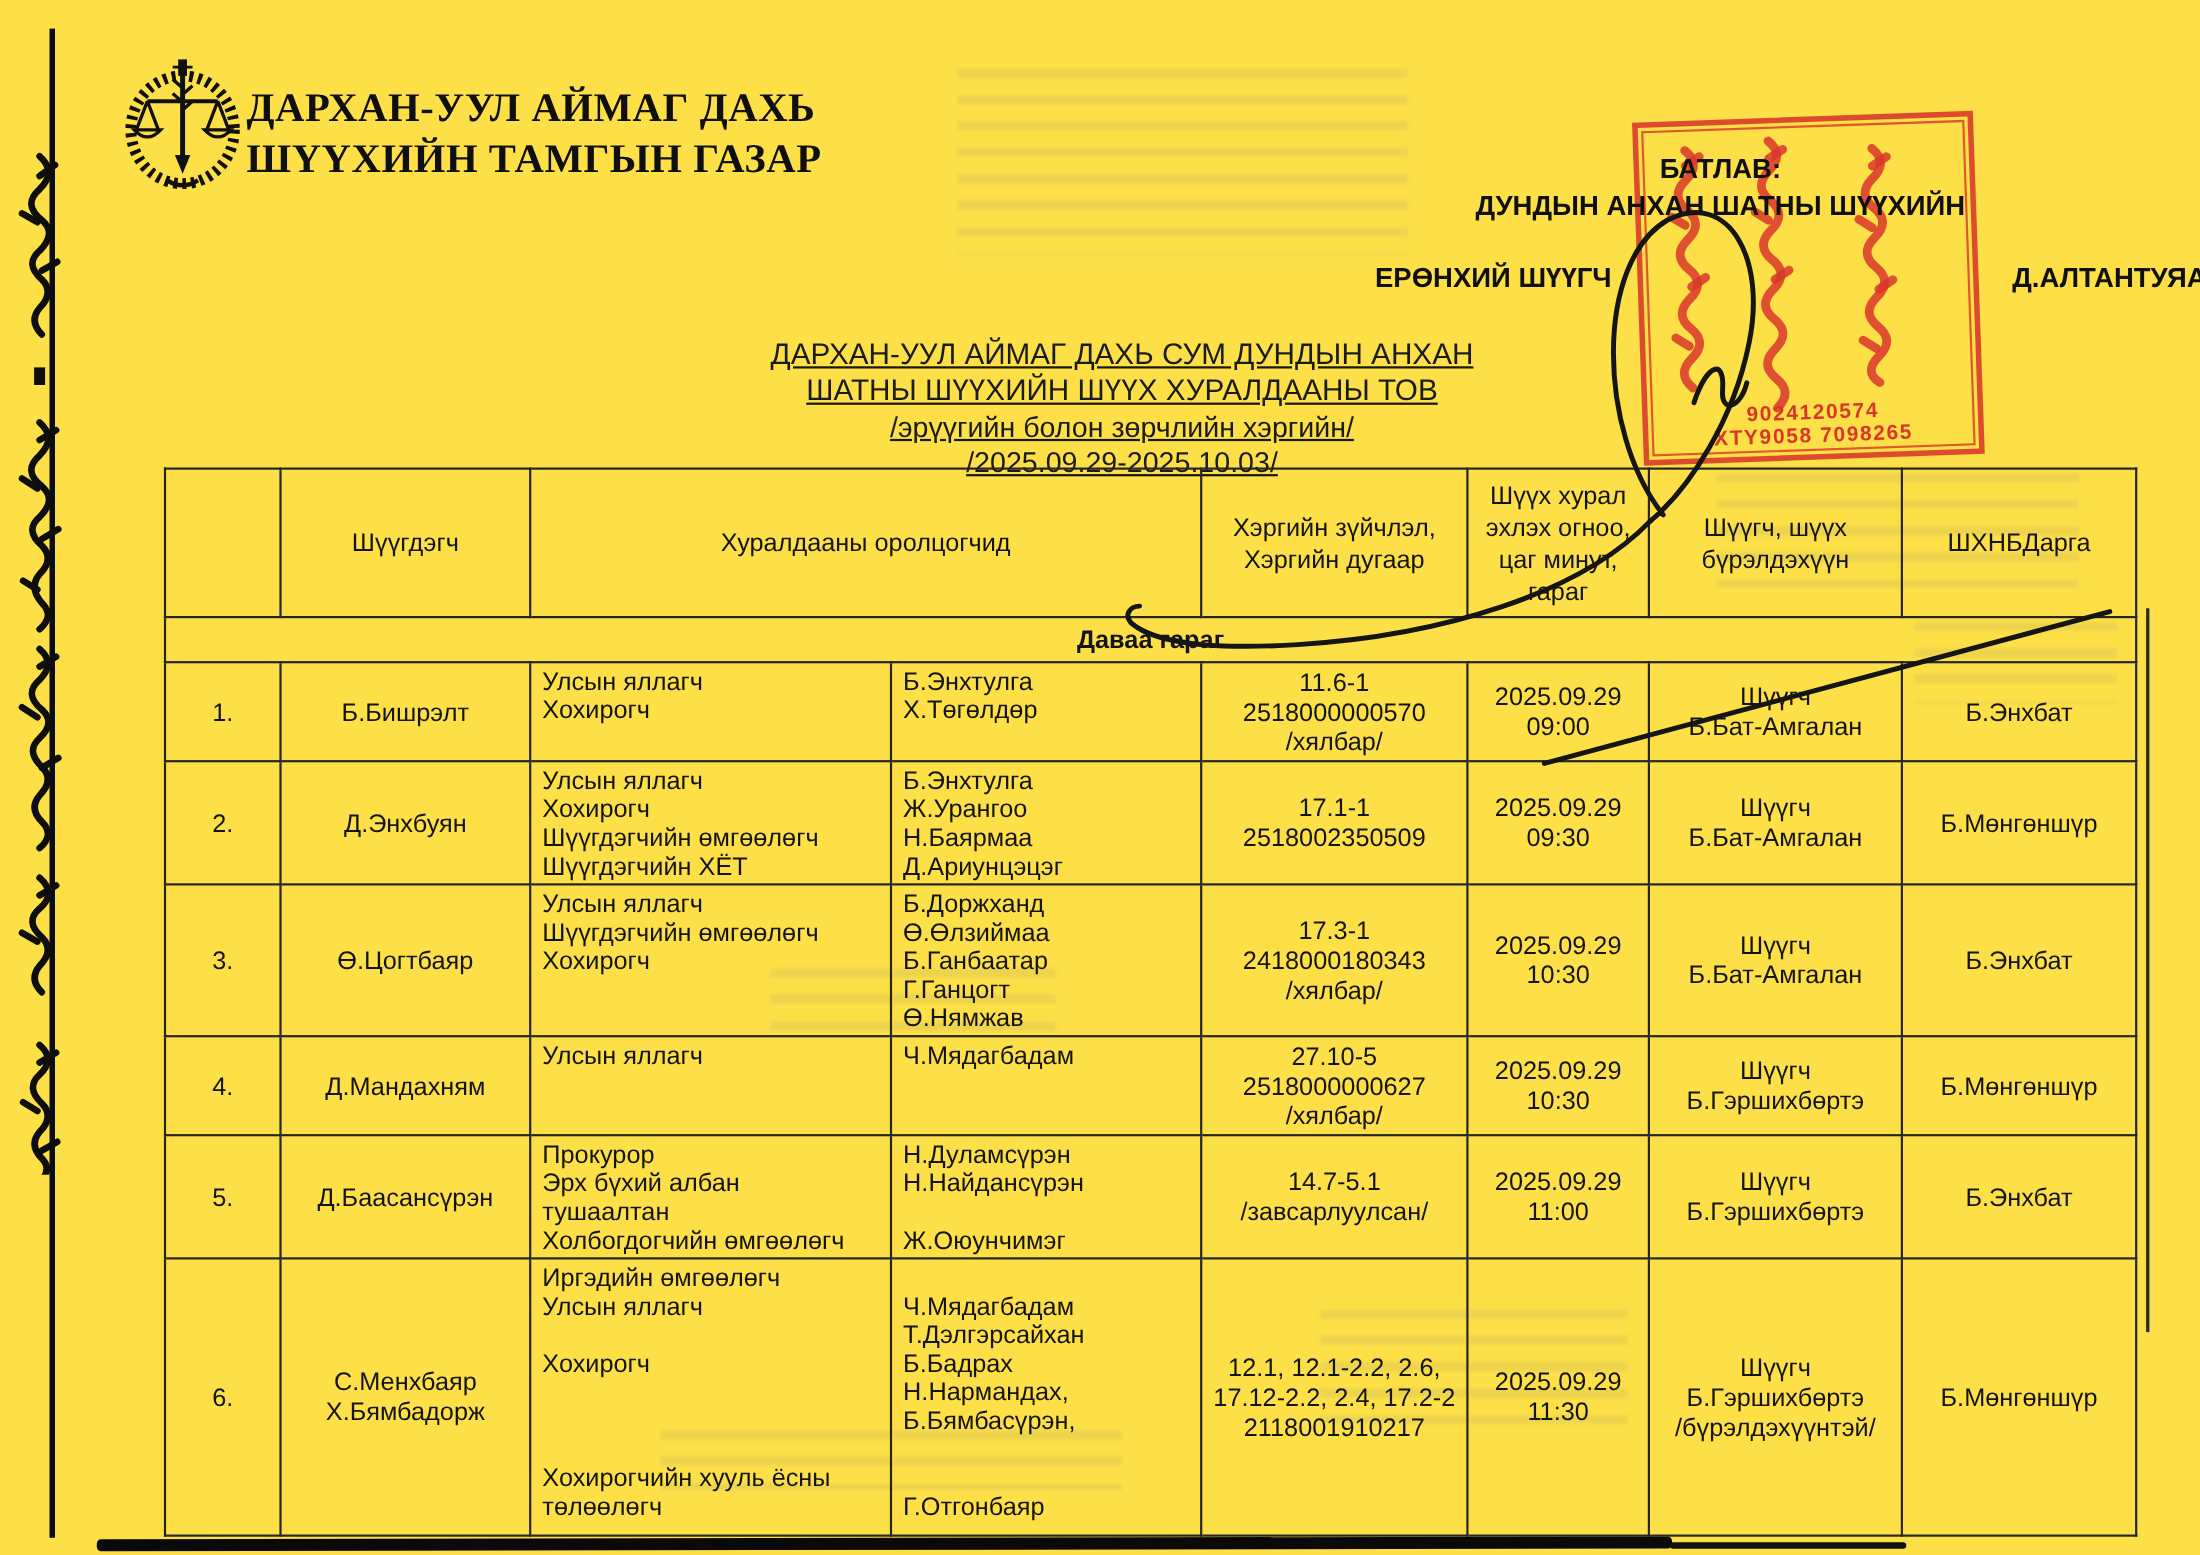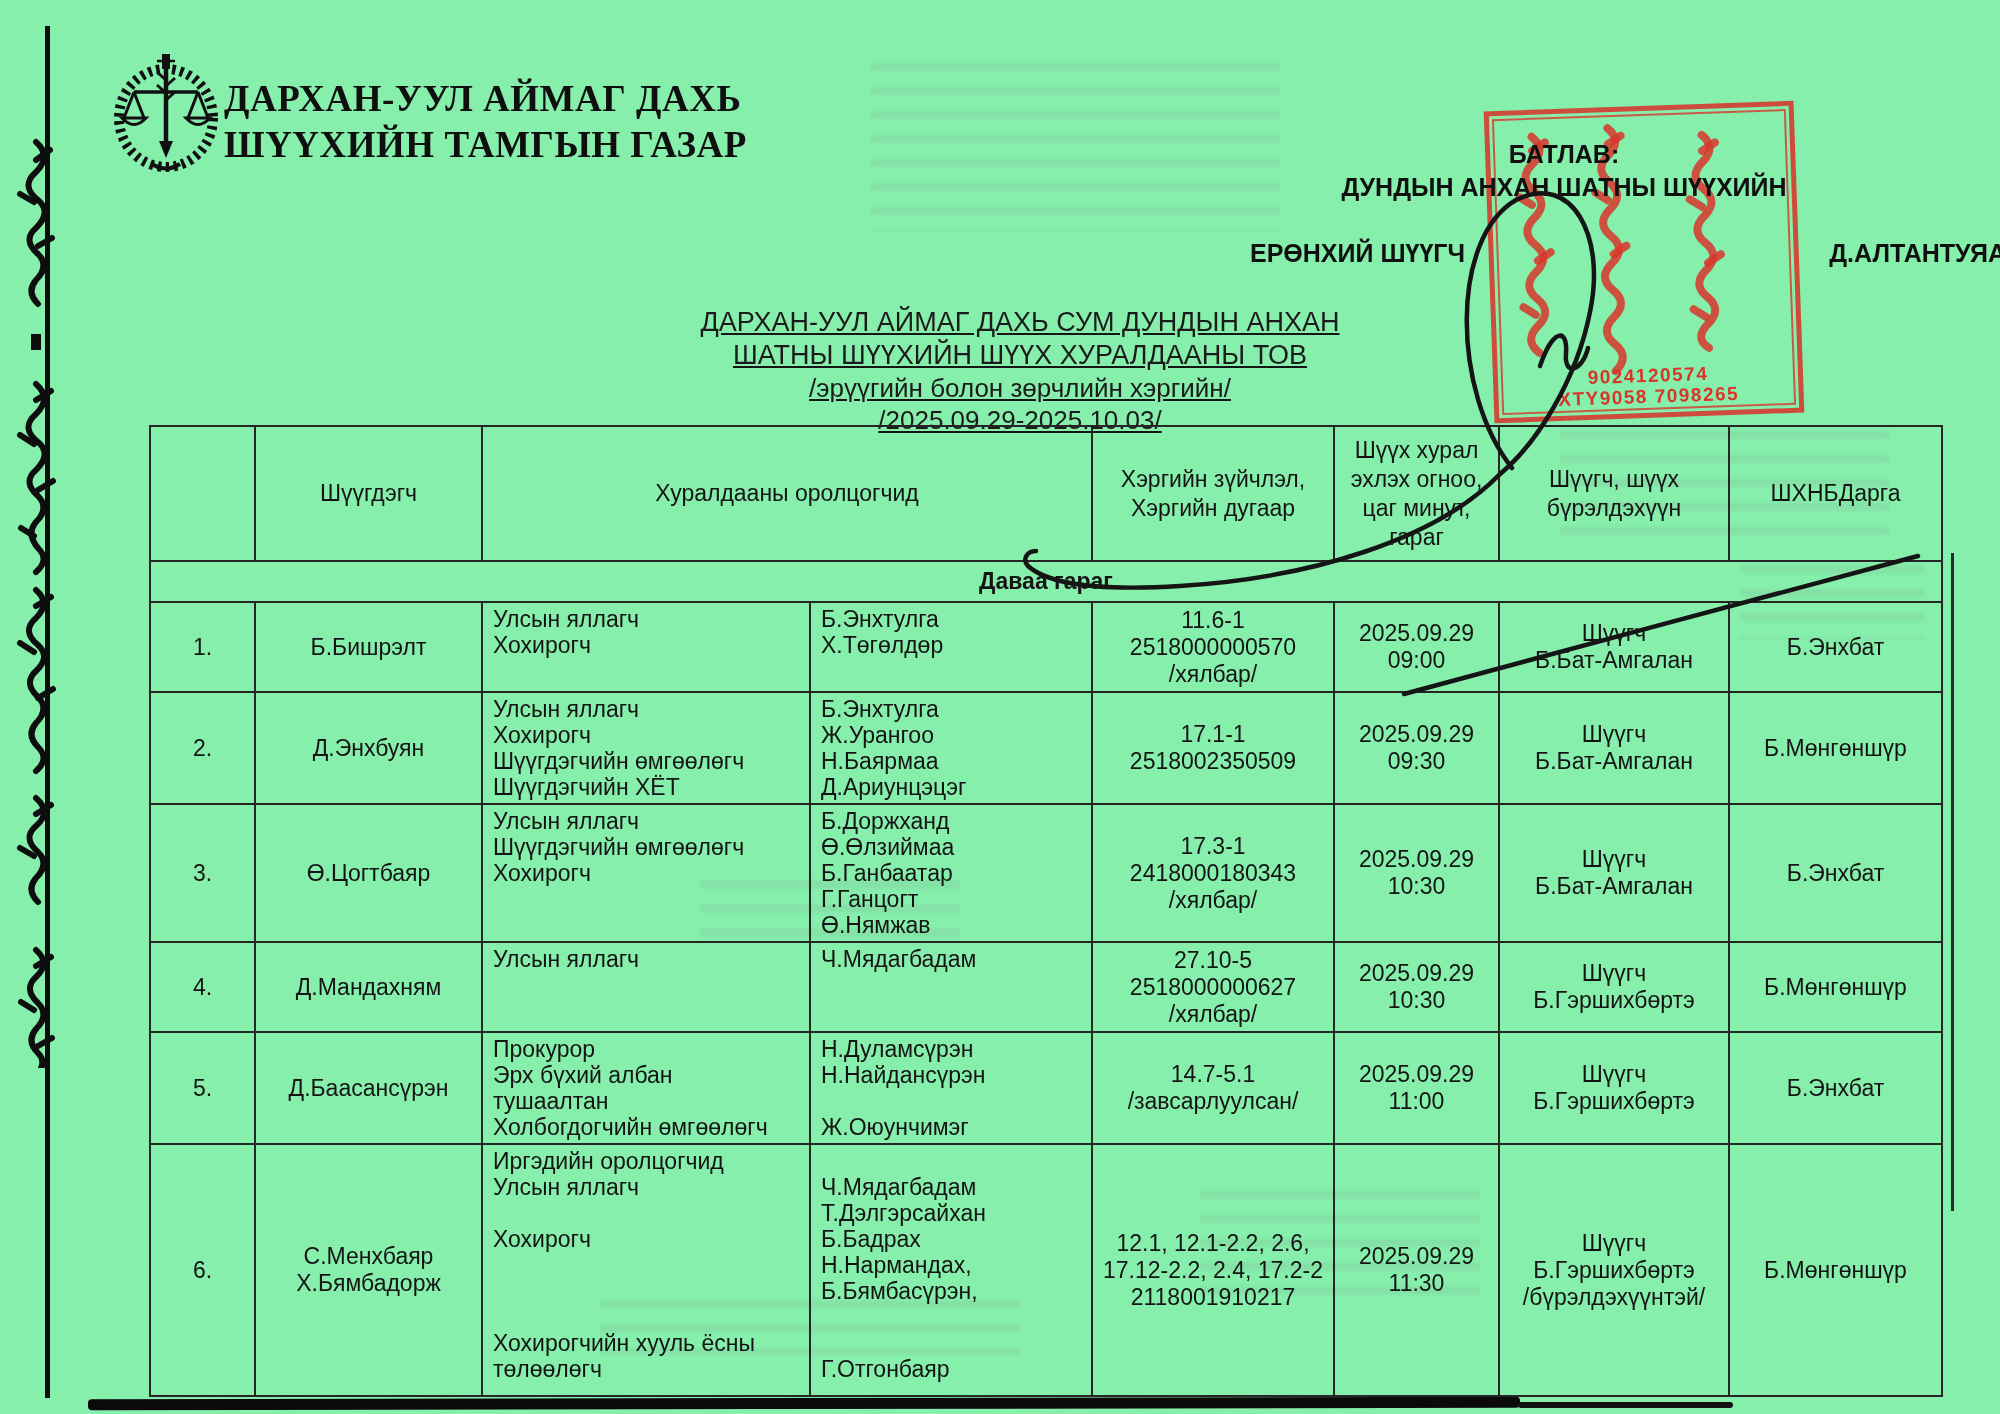--- a/index.html
+++ b/index.html
@@ -1,16 +1,16 @@
 <!DOCTYPE html>
 <html><head>
 <meta charset="utf-8">
 <style>
   html,body{margin:0;padding:0;background:#e8e8e6;}
-  #page{position:relative;width:2000px;height:1414px;background:#86efac;overflow:hidden;
+  #page{position:relative;width:2000px;height:1414px;background:#fde047;overflow:hidden;
         font-family:"Liberation Sans","DejaVu Sans",sans-serif;color:#161616;}
 
   
   .scan-line-left{position:absolute;left:45px;top:26px;width:5px;height:1372px;background:#0d0d0d;}
   .scan-line-right{position:absolute;left:1951px;top:553px;width:3px;height:658px;background:#2b2b2b;}
   .scan-smudge-bottom{position:absolute;left:88px;top:1398px;width:1432px;height:11px;background:#0a0a0a;border-radius:4px;transform:rotate(-.1deg);}
   .scan-smudge-bottom2{position:absolute;left:1518px;top:1402px;width:215px;height:6px;background:#111;border-radius:3px;}
 
   .ghost{position:absolute;opacity:.10;filter:blur(1.6px);pointer-events:none;
          background:repeating-linear-gradient(180deg,#777 0 9px,transparent 9px 24px);}
@@ -251,21 +251,21 @@
         <td class="mid">2025.09.29
 11:00</td>
         <td class="mid">Шүүгч
 Б.Гэршихбөртэ</td>
         <td class="mid">Б.Энхбат</td>
       </tr>
       <tr class="r6">
         <td class="mid">6.</td>
         <td class="mid">С.Менхбаяр
 Х.Бямбадорж</td>
-        <td class="top">Иргэдийн оролцогчид
+        <td class="top">Иргэдийн өмгөөлөгч
 Улсын яллагч
 
 Хохирогч
 
 
 
 Хохирогчийн хууль ёсны
 төлөөлөгч</td>
         <td class="top">
 Ч.Мядагбадам

